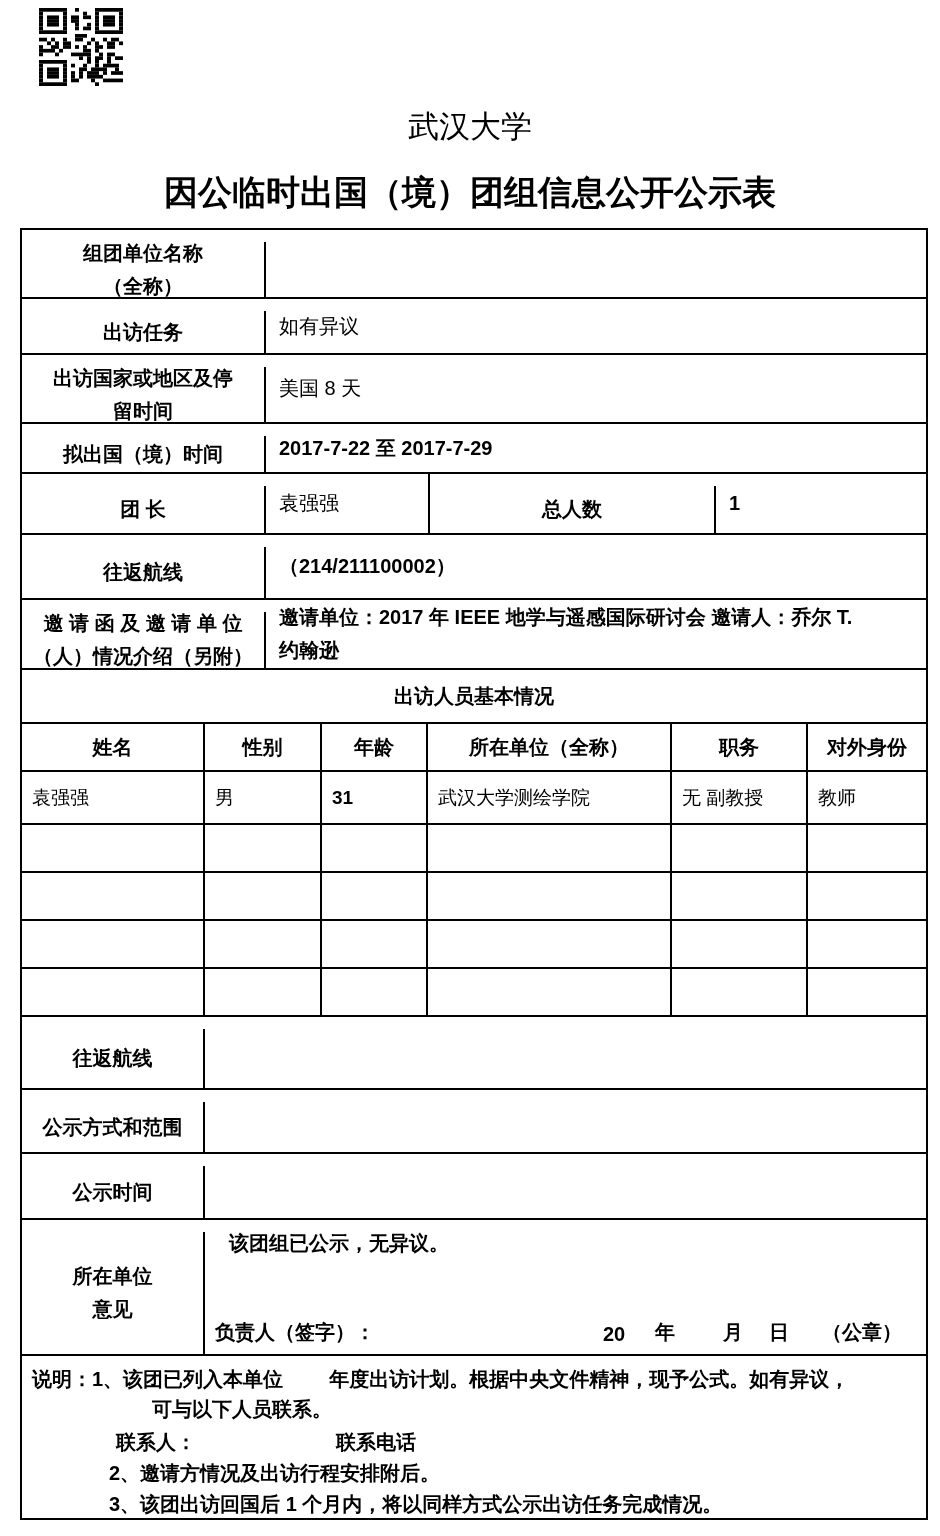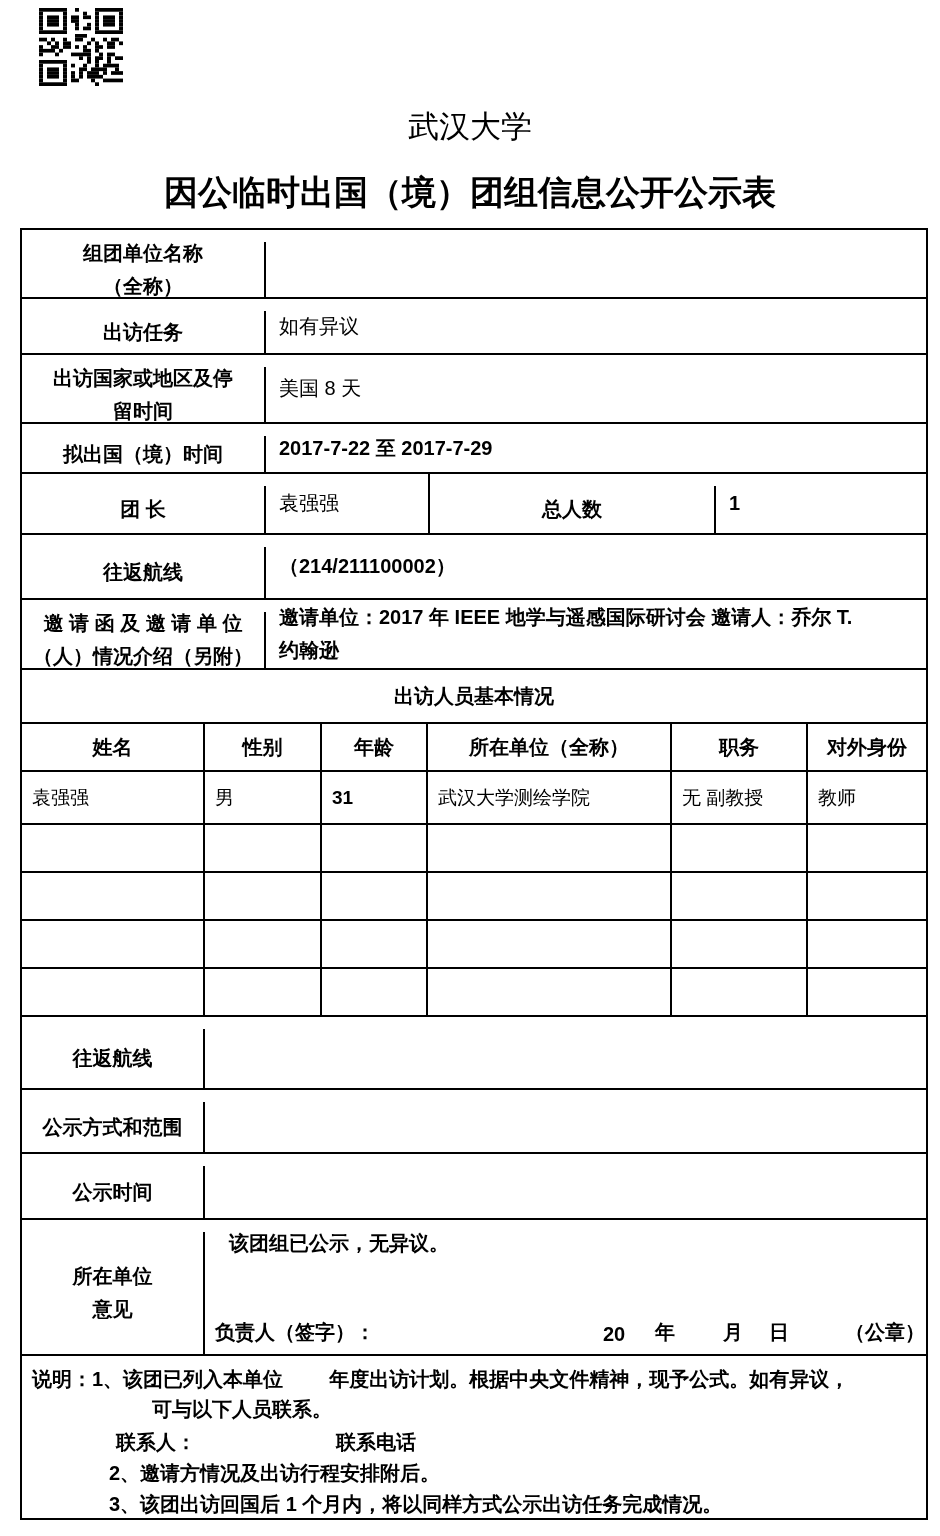--- a/index.html
+++ b/index.html
@@ -73,21 +73,21 @@
 
   .opinion-val { flex-direction: column; justify-content: space-between; align-items: stretch; padding: 10px 0 8px 0; }
   .opinion-statement { font-weight: bold; padding-left: 24px; }
   .sign-line { position: relative; height: 34px; font-weight: bold; }
   .sign-line span { position: absolute; bottom: 0; }
   .signer { left: 10px; }
   .yr-prefix { left: 398px; }
   .yr { left: 450px; }
   .mo { left: 518px; }
   .dy { left: 564px; }
-  .seal { right: 1px; }
+  .seal { right: 24px; }
 
   .notes-cell { flex-direction: column; align-items: stretch; padding: 8px 10px 0 10px; font-weight: bold; line-height: 30px; }
   .note-line { white-space: nowrap; }
   .nl1 .gap { display: inline-block; width: 46px; }
   .nl2 { margin-left: 120px; }
   .nl3 { margin-left: 84px; margin-top: 3px; }
   .nl3 .gap3 { display: inline-block; width: 140px; }
   .nl4 { margin-left: 77px; margin-top: 1px; }
   .nl5 { margin-left: 77px; margin-top: 1px; }
 </style>

